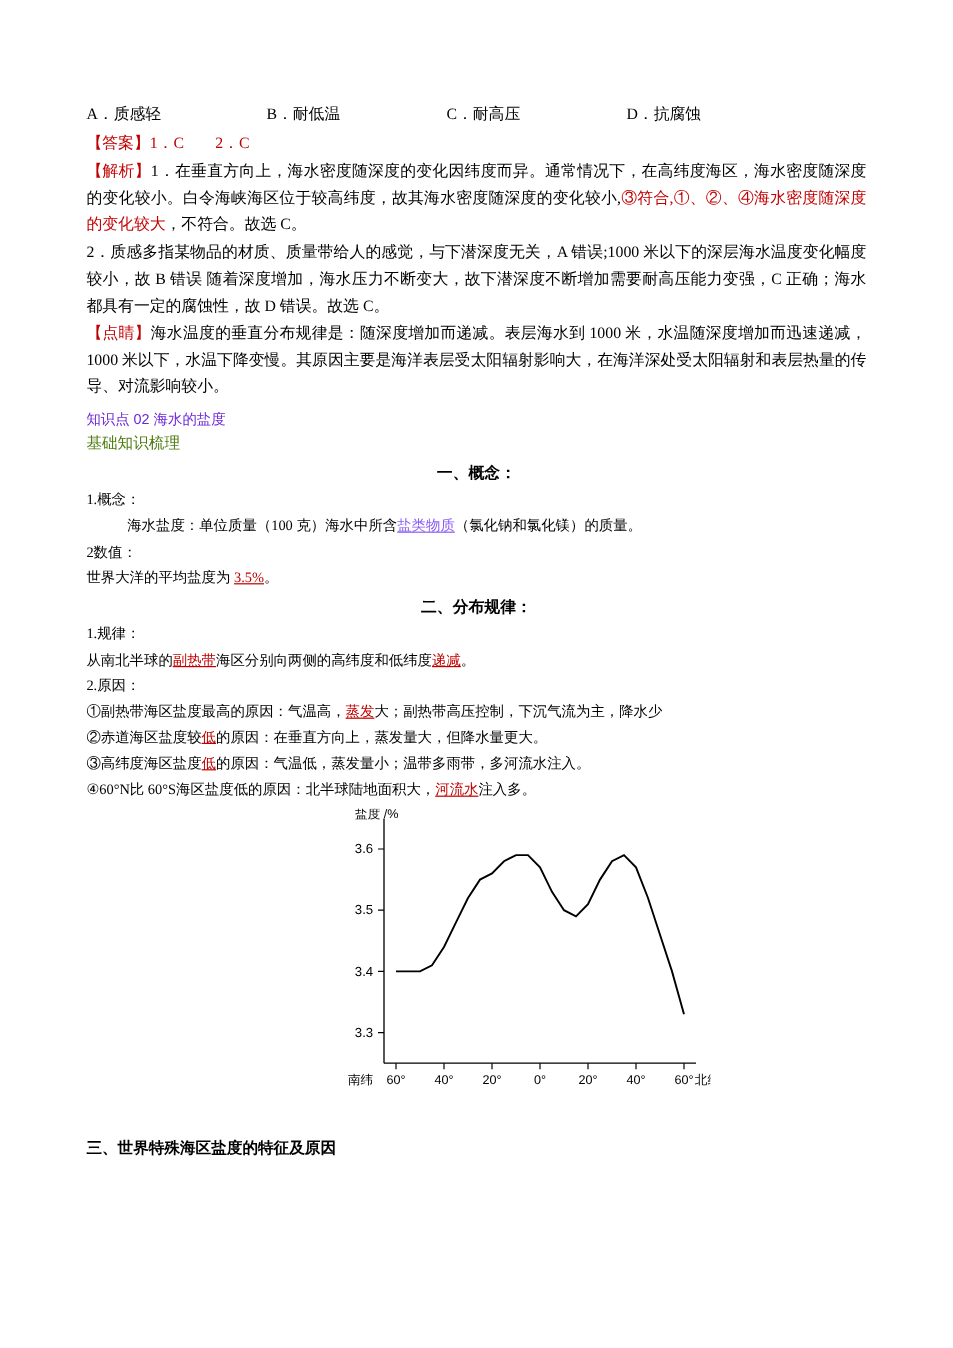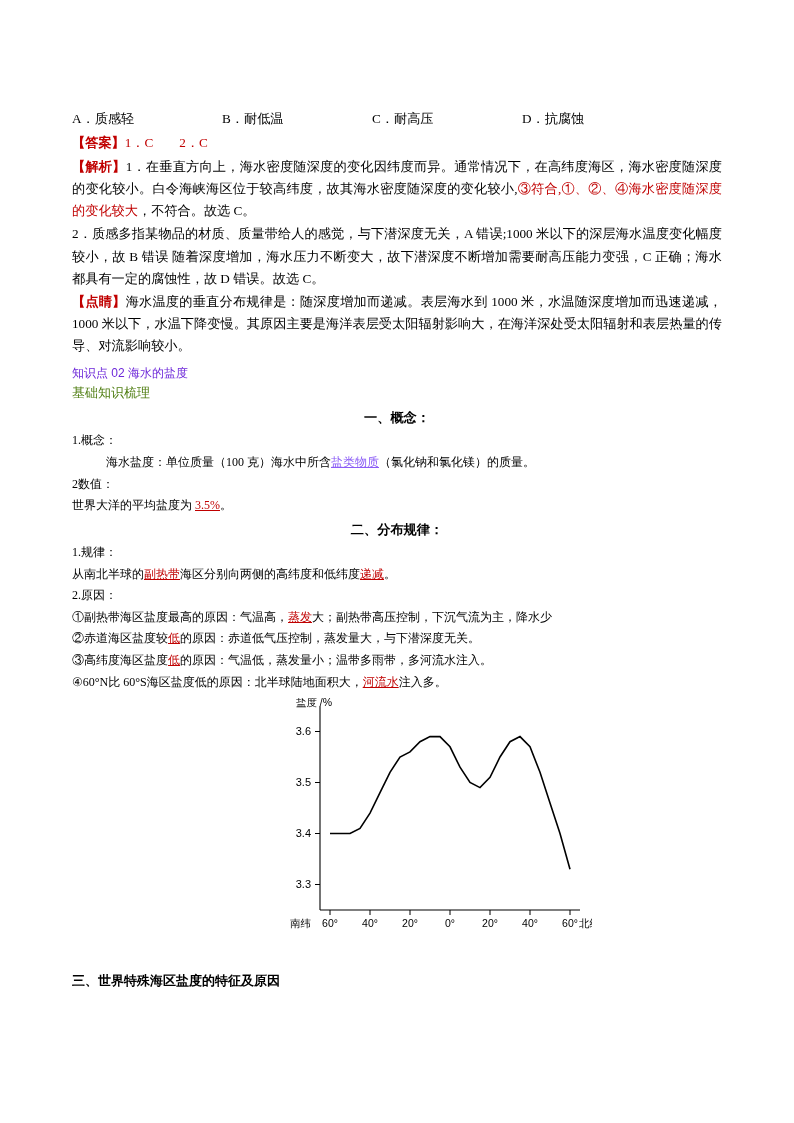--- a/index.html
+++ b/index.html
@@ -13,40 +13,40 @@
     font-family: "Liberation Serif", "DejaVu Serif", serif;
     color: #000000;
     position: relative;
     overflow: hidden;
   }
   .page {
     position: relative;
     width: 794px;
     height: 859px;
     box-sizing: border-box;
-    padding: 108px 72px 60px 72px;
+    padding: 84px 72px 60px 72px;
   }
   .opts {
     display: flex;
     font-size: 13.2px;
     line-height: 1.7;
     margin-bottom: 2px;
   }
   .opts span {
     display: inline-block;
   }
   .opt-a { width: 150px; }
   .opt-b { width: 150px; }
   .opt-c { width: 150px; }
   .opt-d { width: 150px; }
 
   .red { color: #c00000; }
   .blue2 { color: #8b5cf6; }
   .u { text-decoration: underline; }
-  .b { font-weight: bold; }
+  .b { font-weight: normal; }
 
   .ans-line { font-size: 13.2px; line-height: 1.7; margin-bottom: 1px; }
   .ans-gap { display: inline-block; width: 26px; }
 
   .para {
     font-size: 13.2px;
     line-height: 1.68;
     margin: 0 0 1px 0;
     text-align: justify;
   }
@@ -140,21 +140,21 @@
   <div class="sec-head">二、分布规律：</div>
   <div class="body-line">1.规律：</div>
   <div class="body-line">
     <span>从南北半球的</span><span class="u red">副热带</span><span>海区分别向两侧的高纬度和低纬度</span><span class="u red">递减</span><span>。</span>
   </div>
   <div class="body-line">2.原因：</div>
   <div class="body-line">
     <span>①副热带海区盐度最高的原因：气温高，</span><span class="u red">蒸发</span><span>大；副热带高压控制，下沉气流为主，降水少</span>
   </div>
   <div class="body-line">
-    <span>②赤道海区盐度较</span><span class="u red">低</span><span>的原因：赤道低气压控制，蒸发量大，与下潜深度无关。</span>
+    <span>②赤道海区盐度较</span><span class="u red">低</span><span>的原因：在垂直方向上，蒸发量大，但降水量更大。</span>
   </div>
   <div class="body-line">
     <span>③高纬度海区盐度</span><span class="u red">低</span><span>的原因：气温低，蒸发量小；温带多雨带，多河流水注入。</span>
   </div>
   <div class="body-line">
     <span>④60°N比 60°S海区盐度低的原因：北半球陆地面积大，</span><span class="u red">河流水</span><span>注入多。</span>
   </div>
 
   <div class="chart-wrap">
     <div class="chart-inner">

